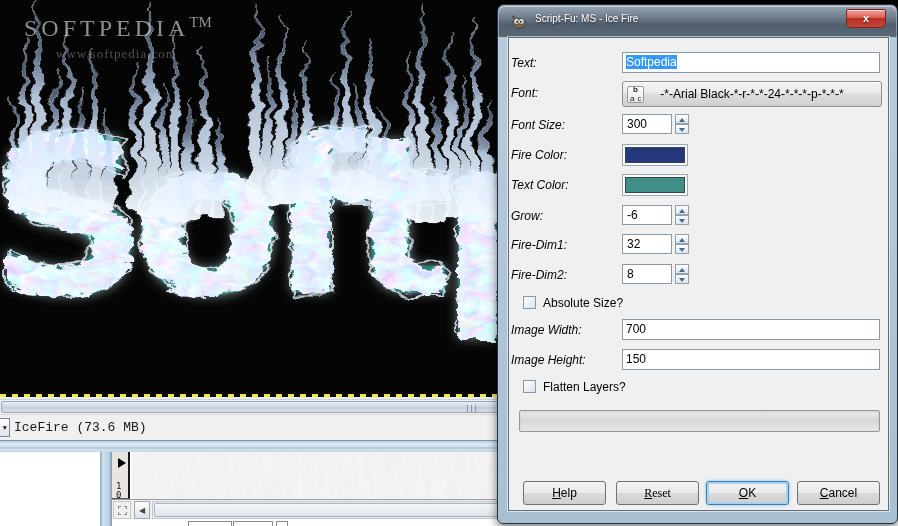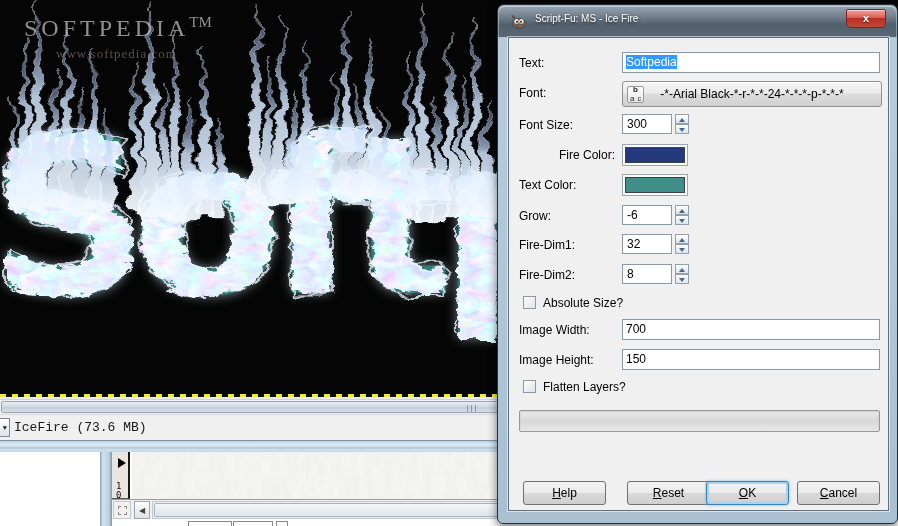--- a/index.html
+++ b/index.html
@@ -70,21 +70,21 @@
   .title-text { position:absolute; left:36px; top:7px; font-size:10px; color:#ffffff;
                 text-shadow:0 1px 3px rgba(0,0,0,.8); }
   .close-btn { position:absolute; right:10px; top:3px; width:40px; height:19px; border:1px solid #7c241d;
                border-radius:2px 2px 5px 5px; color:#fff; font-size:11px; font-weight:bold; text-align:center; line-height:17px;
                background:linear-gradient(180deg,#f0a49b 0,#d95f52 45%,#b72f24 50%,#c4473a 100%);
                box-shadow:inset 0 1px 0 rgba(255,255,255,.5); text-shadow:0 1px 2px rgba(0,0,0,.6); }
 
   .client { position:absolute; left:10px; top:32px; width:381px; height:474px; background:#f0f0f0;
             border:1px solid #5f707e; box-shadow:0 0 0 1px rgba(255,255,255,.55); }
 
-  .f-label { position:absolute; left:10px; font-size:12px; color:#000; }
+  .f-label { position:absolute; left:2px; font-size:12px; color:#000;font-style:italic; }
   .textbox { position:absolute; left:113px; width:258px; height:21px; background:#fff; border:1px solid #8b98a5;
              font-size:12px; line-height:19px; padding:0 3px; color:#000; }
   .sel { background:#3399ff; color:#fff; }
   .numbox { position:absolute; left:113px; width:50px; height:20px; background:#fff; border:1px solid #8b98a5;
             font-size:12px; line-height:18px; padding:0 4px; color:#000; }
   .spinner { position:absolute; left:166px; width:14px; height:20px; }
   .spin-b { position:absolute; left:0; width:14px; height:10px; background:linear-gradient(180deg,#fefefe,#dfe5ea);
             border:1px solid #93a0ad; }
   .spin-b.up { top:0; } .spin-b.dn { top:10px; }
   .spin-b i { position:absolute; left:3px; width:0; height:0; display:block; }
@@ -271,21 +271,21 @@
       <div class="numbox" style="top:76px;">300</div>
       <div class="spinner" style="top:76px;">
         <div class="spin-b up">
             <i></i>
           </div>
         <div class="spin-b dn">
             <i></i>
           </div>
       </div>
 
-      <div class="f-label" style="top:110px;margin-left:40px;">Fire Color:</div>
+      <div class="f-label" style="top:110px;">Fire Color:</div>
       <div class="swatch-btn" style="top:106px;">
         <div class="swatch-fill" style="background: rgb(36, 57, 123);"></div>
       </div>
 
       <div class="f-label" style="top:140px;">Text Color:</div>
       <div class="swatch-btn" style="top:136px;">
         <div class="swatch-fill" style="background: rgb(63, 143, 136);"></div>
       </div>
 
       <div class="f-label" style="top:171px;">Grow:</div>
@@ -329,18 +329,18 @@
 
       <div class="f-label" style="top:315px;">Image Height:</div>
       <div class="textbox" style="top:311px;">150</div>
 
       <div class="checkbox" style="top:342px;"></div>
       <div class="cb-label" style="top:342px;">Flatten Layers?</div>
 
       <div class="progress"></div>
 
       <div class="btn" style="left:14px;"><u>H</u><span>elp</span></div>
-      <div class="btn" style="left:118px;"><u>R</u><span>eset</span></div>
+      <div class="btn" style="left:107px;font-family:Liberation Serif, serif;"><u>R</u><span>eset</span></div>
       <div class="btn focused" style="left:197px;"><u>O</u><span>K</span></div>
       <div class="btn" style="left:288px;"><u>C</u><span>ancel</span></div>
     </div>
   </div>
 </div>
 
 </body></html>

